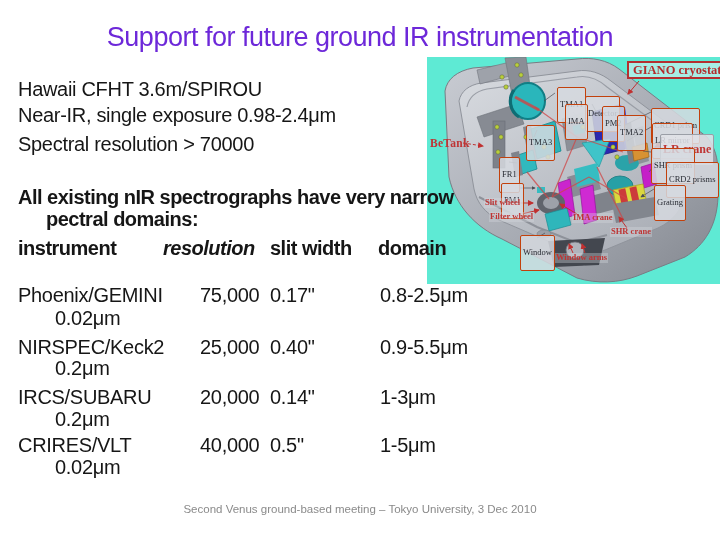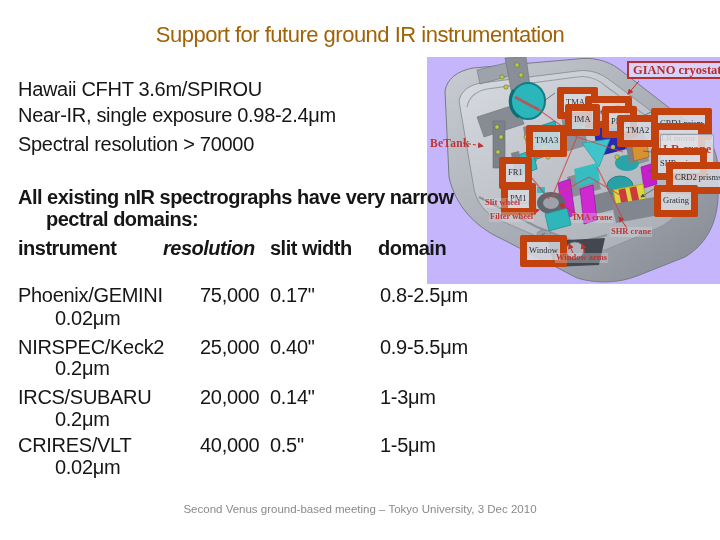--- a/index.html
+++ b/index.html
@@ -1,29 +1,29 @@
 <!DOCTYPE html>
 <html><head>
 <meta charset="utf-8">
 <style>
   html,body{margin:0;padding:0;background:#ffffff;}
   .slide{position:relative;width:720px;height:540px;background:#ffffff;overflow:hidden;
          font-family:"Liberation Sans",sans-serif;color:#161616;}
 
   
   .title{position:absolute;left:0;right:0;top:22px;text-align:center;
-         font-size:22px;letter-spacing:-0.5px;color:#a16207;white-space:nowrap;}
+         font-size:27px;letter-spacing:-0.5px;color:#6d28d9;white-space:nowrap;}
 
   
   .diagram{position:absolute;left:427px;top:57px;width:293px;height:227px;
-           background:#c4b5fd;z-index:1;overflow:hidden;}
+           background:#5eead4;z-index:1;overflow:hidden;}
   .diagram svg{position:absolute;left:0;top:0;}
   .dlabel{position:absolute;font-family:"Liberation Serif",serif;line-height:1.15;white-space:nowrap;z-index:3;}
   .dlabel.boxed{font-size:8.5px;color:#2a2d35;background:rgba(214,217,223,.85);
-                border:7px solid #c2410c;border-radius:2px;padding:4px 2px;}
+                border:1px solid #c2410c;border-radius:2px;padding:12px 2px;}
   .dlabel.redboxed{font-size:12px;font-weight:bold;color:#bf3434;background:rgba(224,226,231,.85);
                 border:1px solid #9a9ea6;border-radius:2px;padding:8px 2px;}
   .dlabel.red{font-size:8.5px;font-weight:bold;color:#bf3434;background:rgba(214,217,223,.35);padding:0 1px;}
   .dlabel.betank{font-size:11.5px;font-weight:bold;color:#bf3434;letter-spacing:.3px;}
   .dlabel.giano{font-size:12.5px;font-weight:bold;color:#b52b2b;border:2px solid #b43030;
                 background:rgba(240,241,245,.5);padding:0 4px;}
 
   
   .content{position:absolute;left:0;top:0;width:696px;height:540px;z-index:2;}
   .l{position:absolute;white-space:nowrap;font-size:20px;letter-spacing:-0.3px;height:23px;}

